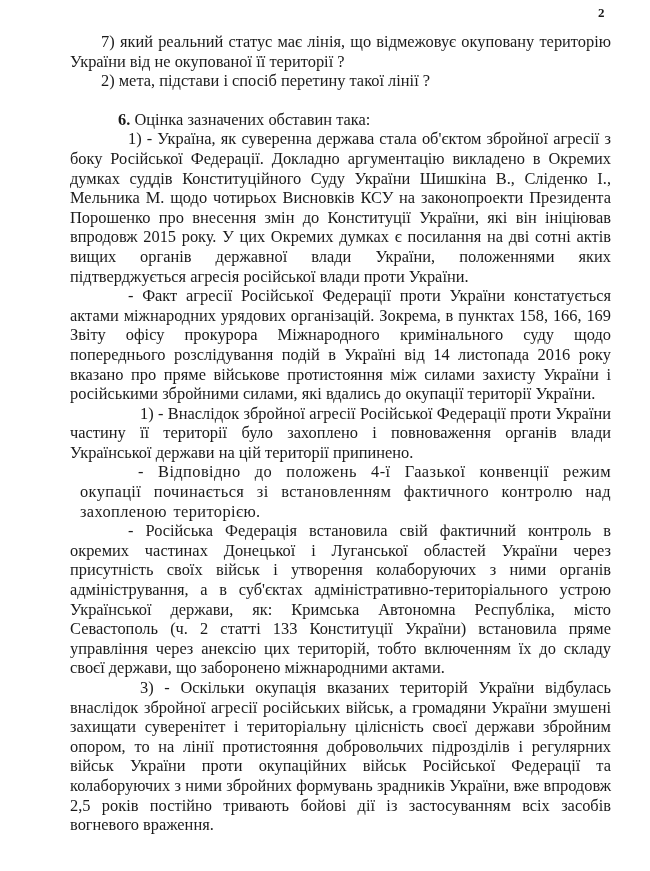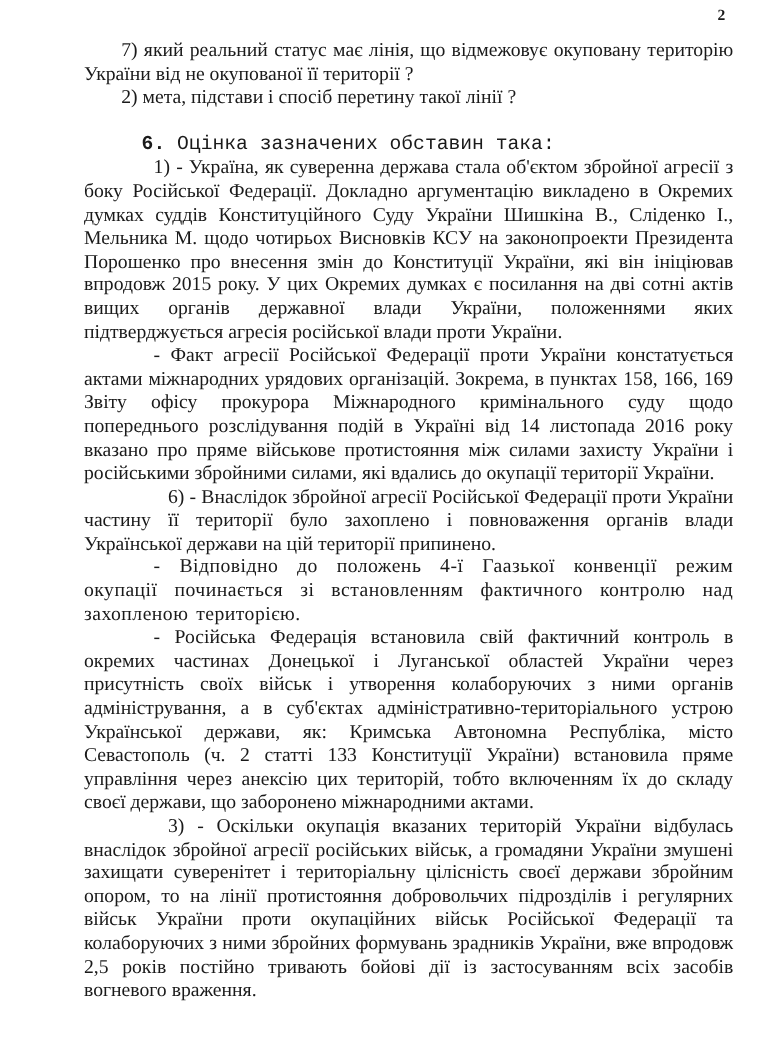--- a/index.html
+++ b/index.html
@@ -29,40 +29,40 @@
       width: 541px;
       font-size: 16.4px;
       line-height: 19.6px;
     }
     .p {
       margin: 0;
       text-align: justify;
       text-align-last: left;
     }
     .indent1 { text-indent: 31px; }
-    .indent2 { text-indent: 48px; font-family: Liberation Mono, monospace; }
+    .indent2 { text-indent: 48px; }
     .indent3 { text-indent: 58px; }
     .indent4 { text-indent: 70px; }
     .gap { height: 19px; }
     .sec-num { font-weight: bold; }
-    .wide { letter-spacing: 0.4px; word-spacing: 2px; }
+    .wide { letter-spacing: 0.4px; word-spacing: 2px; margin-left: 10px; }
   </style>
 </head>
 <body>
 
 <div class="page-number">2</div>
 
 <div class="content">
   <p class="p indent1">7) який реальний статус має лінія, що відмежовує окуповану територію України від не окупованої її території ?</p>
   <p class="p indent1">2) мета, підстави і спосіб перетину такої лінії ?</p>
 
   <div class="gap"></div>
 
   <p class="p indent2"><span class="sec-num">6.</span><span> Оцінка зазначених обставин така:</span></p>
 
   <p class="p indent3">1) - Україна, як суверенна держава стала об'єктом збройної агресії з боку Російської Федерації. Докладно аргументацію викладено в Окремих думках суддів Конституційного Суду України Шишкіна В., Сліденко І., Мельника М. щодо чотирьох Висновків КСУ на законопроекти Президента Порошенко про внесення змін до Конституції України, які він ініціював впродовж 2015 року. У цих Окремих думках є посилання на дві сотні актів вищих органів державної влади України, положеннями яких підтверджується агресія російської влади проти України.</p>
   <p class="p indent3">- Факт агресії Російської Федерації проти України констатується актами міжнародних урядових організацій. Зокрема, в пунктах 158, 166, 169 Звіту офісу прокурора Міжнародного кримінального суду щодо попереднього розслідування подій в Україні від 14 листопада 2016 року вказано про пряме військове протистояння між силами захисту України і російськими збройними силами, які вдались до окупації території України.</p>
-  <p class="p indent4">6)  - Внаслідок збройної агресії Російської Федерації проти України частину її території було захоплено і повноваження органів влади Української держави на цій території припинено.</p>
+  <p class="p indent4">1)  - Внаслідок збройної агресії Російської Федерації проти України частину її території було захоплено і повноваження органів влади Української держави на цій території припинено.</p>
   <p class="p indent3 wide">- Відповідно до положень 4-ї Гаазької конвенції режим окупації починається зі встановленням фактичного контролю над захопленою територією.</p>
   <p class="p indent3">- Російська Федерація встановила свій фактичний контроль в окремих частинах Донецької і Луганської областей України через присутність своїх військ і утворення колаборуючих з ними органів адміністрування, а в суб'єктах адміністративно-територіального устрою Української держави, як: Кримська Автономна Республіка, місто Севастополь (ч. 2 статті 133 Конституції України) встановила пряме управління через анексію цих територій, тобто включенням їх до складу своєї держави, що заборонено міжнародними актами.</p>
   <p class="p indent4">3) - Оскільки окупація вказаних територій України відбулась внаслідок збройної агресії російських військ, а громадяни України змушені захищати суверенітет і територіальну цілісність своєї держави збройним опором, то на лінії протистояння добровольчих підрозділів і регулярних військ України проти окупаційних військ Російської Федерації та колаборуючих з ними збройних формувань зрадників України, вже впродовж 2,5 років постійно тривають бойові дії із застосуванням всіх засобів вогневого враження.</p>
 
 </div>
 
 </body></html>

